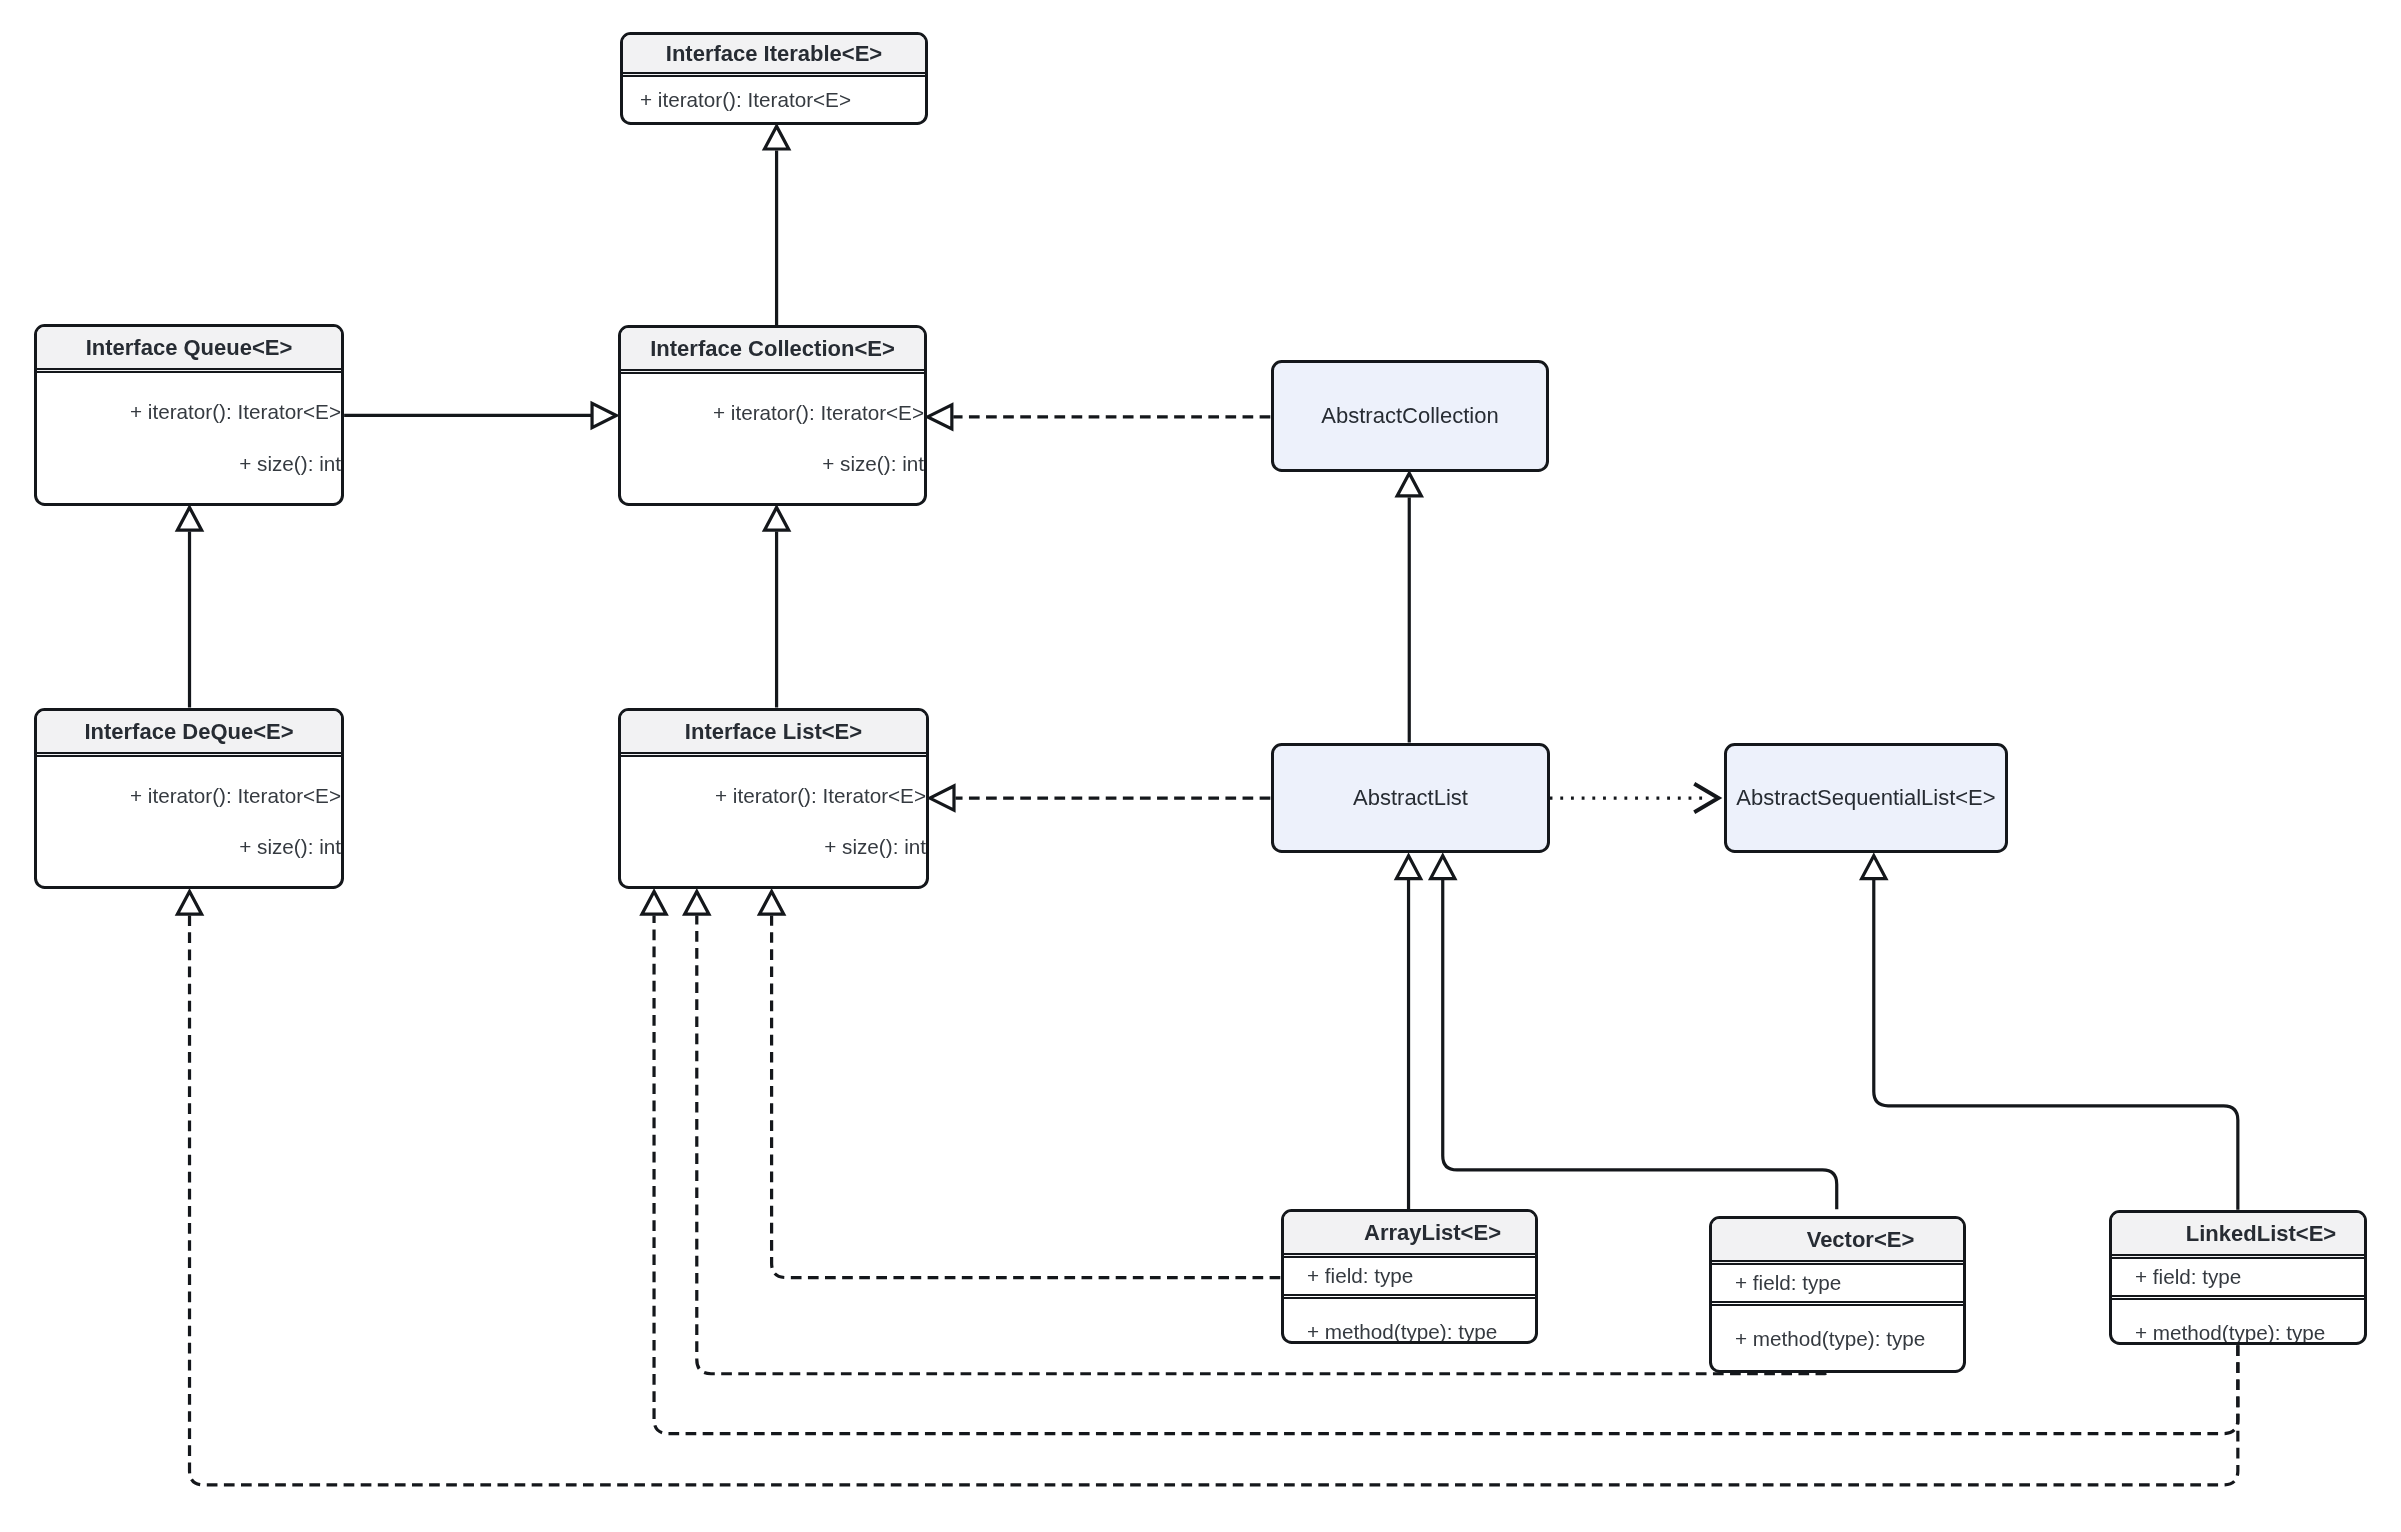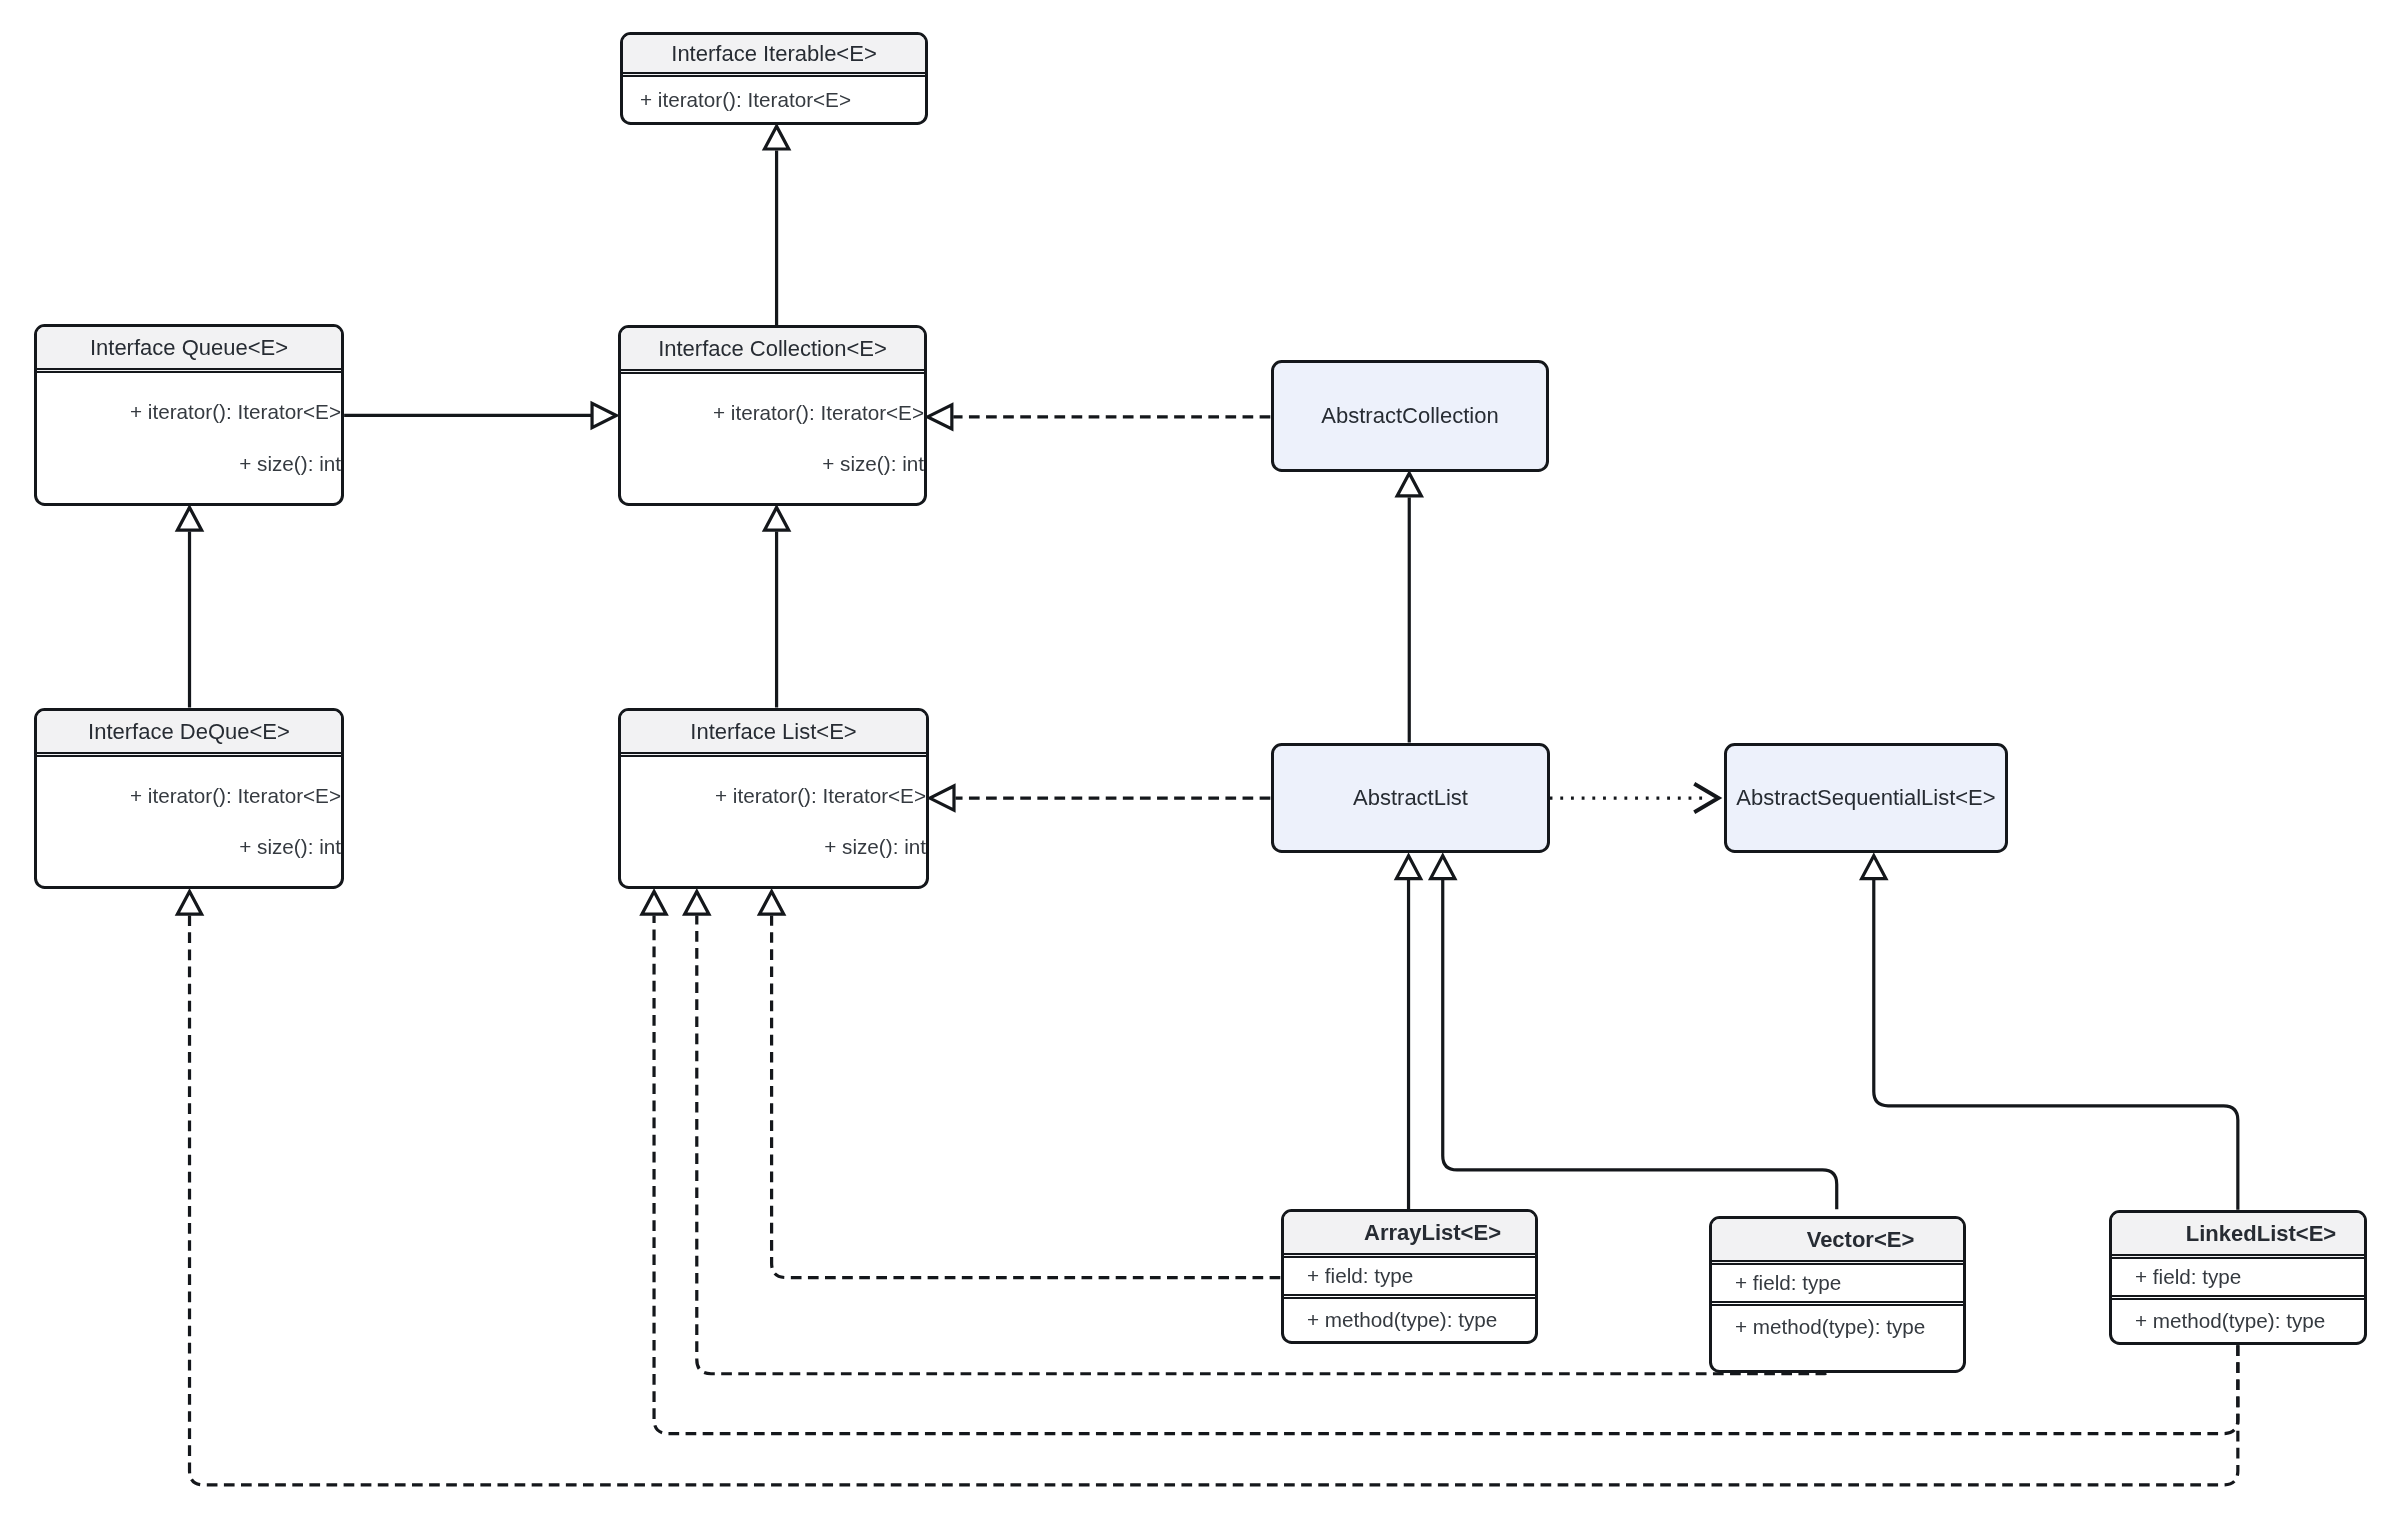--- a/index.html
+++ b/index.html
@@ -23,21 +23,21 @@
   #edges .tri{fill:#ffffff;stroke:var(--line);stroke-width:4.5;stroke-linejoin:miter;}
   #edges .chev{fill:none;stroke:var(--line);stroke-width:5.5;stroke-linejoin:miter;}
   .box{
     position:absolute;box-sizing:border-box;background:var(--body);
     border:3.6px solid var(--line);border-radius:10.7px;overflow:hidden;
   }
   .hdr{
     box-sizing:border-box;height:46px;background:var(--hdr);
     border-bottom:5px double var(--line);
     display:flex;align-items:center;justify-content:center;
-    font-size:22px;font-weight:400;color:var(--title);
+    font-size:22px;font-weight:700;color:var(--title);
   }
   .body2{
     display:flex;flex-direction:column;justify-content:space-evenly;
     box-sizing:border-box;height:calc(100% - 46px);padding-left:17px;
   }
   .body1{
     display:flex;align-items:center;box-sizing:border-box;
     height:calc(100% - 42px);padding-left:17px;
   }
   .member{font-size:20.7px;color:var(--member);text-align:right;}
@@ -51,21 +51,21 @@
     box-sizing:border-box;height:46px;background:var(--hdr);
     border-bottom:5px double var(--line);
     display:flex;align-items:center;justify-content:center;
     font-size:22px;font-weight:700;color:var(--title);padding-left:46px;
   }
   .row{
     box-sizing:border-box;height:41px;border-bottom:5px double var(--line);
     display:flex;align-items:center;padding-left:23px;
     font-size:20.7px;color:var(--member);
   }
-  .row.last{border-bottom:none;height:41px;}
+  .row.last{border-bottom:none;height:41px;margin-top:12px;}
 </style>
 </head>
 <body>
 
 <svg id="edges" viewBox="0 0 3370 2150" xmlns="http://www.w3.org/2000/svg">
 
   <g>
     <line class="solid" x1="1090" y1="456" x2="1090" y2="211"></line>
     <polygon class="tri" points="1090,177 1073,209 1107,209"></polygon>
   </g>

